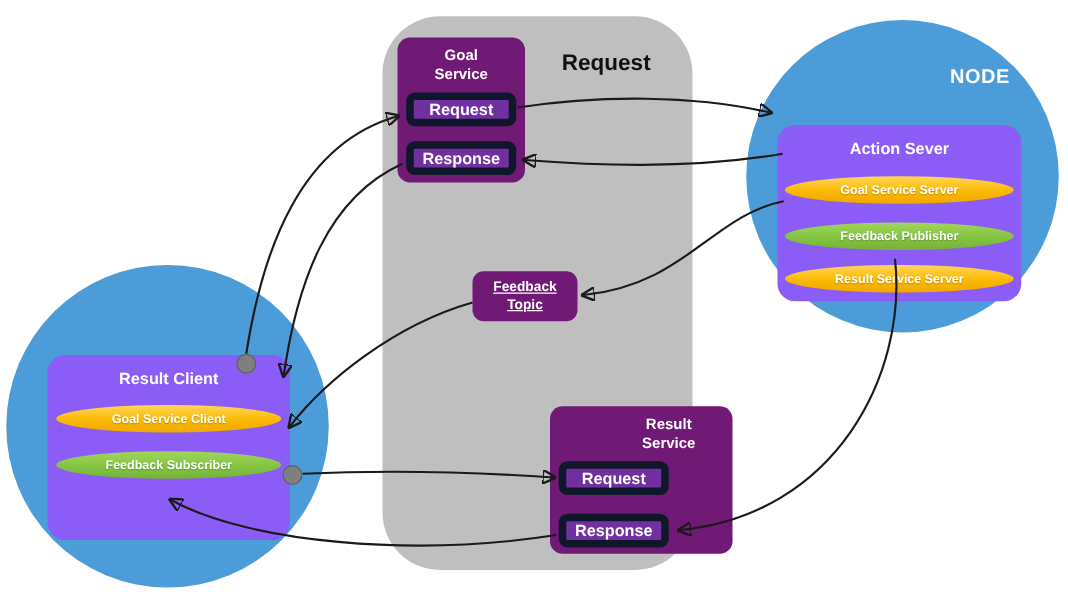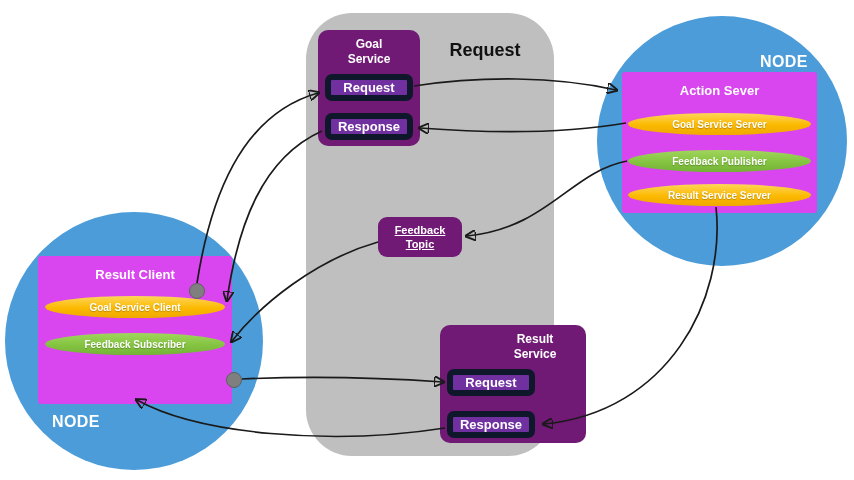--- a/index.html
+++ b/index.html
@@ -14,21 +14,21 @@
   .action-title {
     position:absolute; left:438px; top:40px; width:94px; text-align:center;
     font-size:18px; font-weight:bold; color:#111111;
   }
   .circle { position:absolute; border-radius:50%; background:#4B9CD8; }
   .circle.left  { left:5px;  top:212px; width:258px; height:258px; }
   .circle.right { left:597px; top:16px; width:250px; height:250px; }
   .node-label { position:absolute; color:#ffffff; font-weight:bold; font-size:16px; letter-spacing:0.4px; }
   .node-label.left  { left:52px;  top:413px; }
   .node-label.right { left:760px; top:53px; }
-  .orange-box { position:absolute; background:#d946ef; border-radius:3px; }
+  .orange-box { position:absolute; background:#8b5cf6; border-radius:14px;margin-top:28px; }
   .orange-box.client { left:38px;  top:256px; width:194px; height:148px; }
   .orange-box.server { left:622px; top:72px;  width:195px; height:141px; }
   .orange-title {
     position:absolute; left:0; top:11px; width:100%; text-align:center;
     color:#ffffff; font-weight:bold; font-size:13px;
   }
   .pill {
     position:absolute; height:22px; border-radius:50%;
     color:#ffffff; font-weight:bold; font-size:10px;
     display:flex; align-items:center; justify-content:center;

